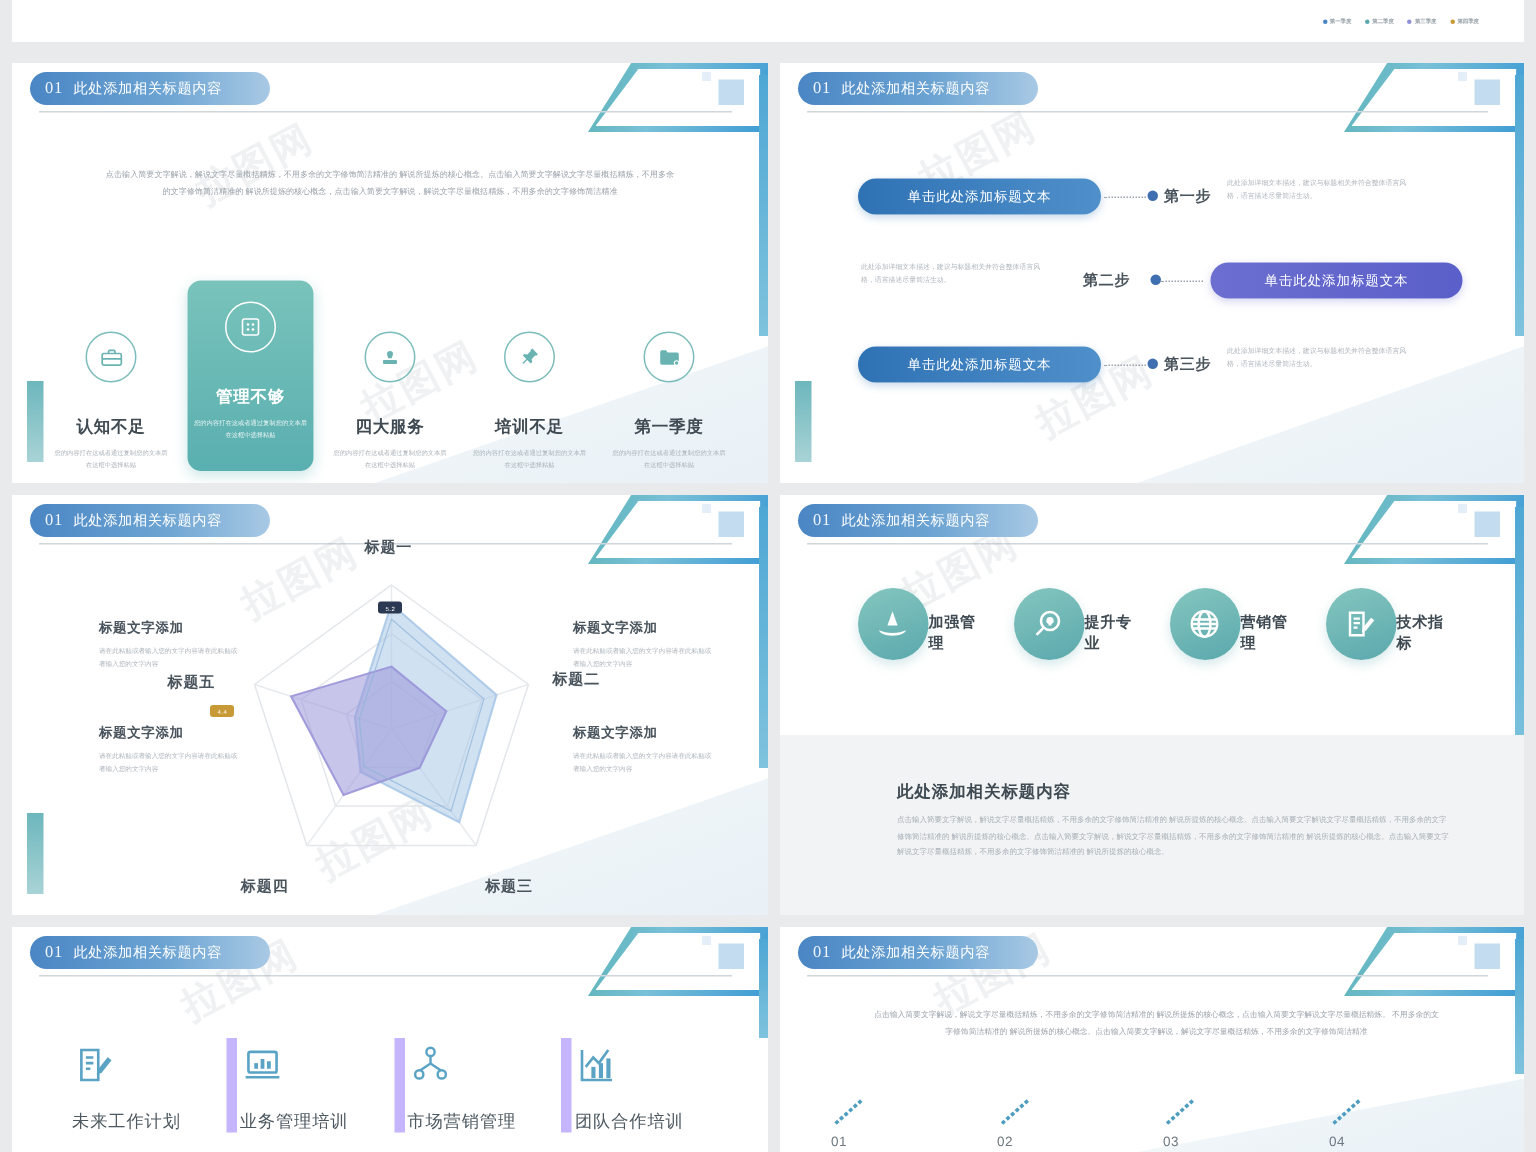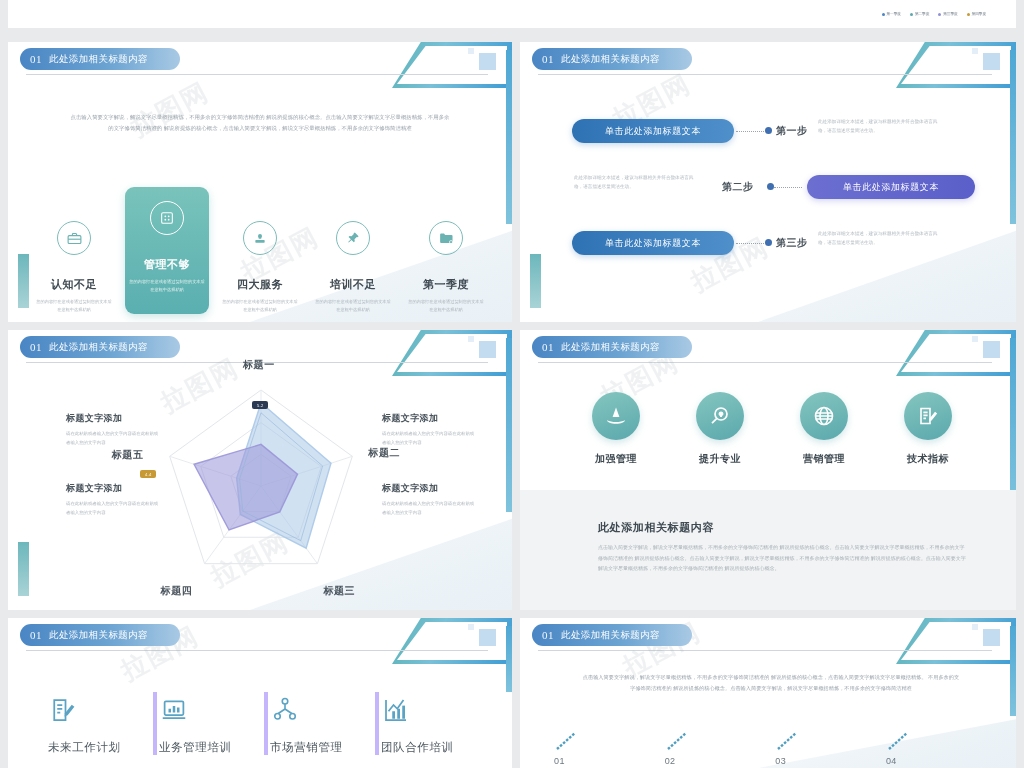--- a/index.html
+++ b/index.html
@@ -161,21 +161,21 @@
   .radar-tip.gold { background: #c79a35; }
   .side-block { position: absolute; width: 96px; }
   .side-title { font-size: 9px; font-weight: bold; color: #4a545d; letter-spacing: .4px; }
   .side-body { margin-top: 5px; font-size: 4.4px; line-height: 2.0; color: #adb5bc; }
 
   
   .s4-circles {
     position: absolute; left: 52px; right: 44px; top: 62px;
     display: flex; justify-content: space-between;
   }
-  .s4-item { width: 88px; display: flex; flex-direction: column; align-items: center; }
+  .s4-item { width: 88px; display: flex; flex-direction: row; align-items: center; }
   .s4-circle {
     width: 48px; height: 48px; border-radius: 50%;
     background: linear-gradient(160deg, #85c6bf 0%, #5ba8ad 100%);
     display: flex; align-items: center; justify-content: center; color: #fff;
     box-shadow: 0 3px 7px rgba(91,168,173,.26);
   }
   .s4-label {
     margin-top: 12px; font-size: 10px; font-weight: bold; color: #3f4a52; letter-spacing: .5px;
   }
   .s4-panel {
@@ -190,21 +190,21 @@
     position: absolute; left: 78px; right: 48px; top: 52px;
     font-size: 5px; line-height: 2.1; color: #a8b0b7;
   }
 
   
   .s5-row {
     position: absolute; left: 32px; right: 26px; top: 74px;
     display: flex;
   }
   .s5-item { flex: 1; padding-left: 8px; position: relative; }
-  .s5-item + .s5-item { border-left: 4px solid #c4b5fd; padding-left: 2px; font-family: Liberation Mono, monospace; }
+  .s5-item + .s5-item { border-left: 7px solid #c4b5fd; padding-left: 2px; font-family: Liberation Mono, monospace; }
   .s5-glyph { color: #5aa3c4; height: 36px; display: flex; align-items: center; }
   .s5-label {
     margin-top: 12px; font-size: 11.5px; color: #4d5860; letter-spacing: .6px;
   }
 
   
   .s6-para {
     position: absolute; left: 62px; right: 56px; top: 54px;
     font-size: 5.2px; line-height: 2.15; color: #9aa3ab; text-align: center;
   }

